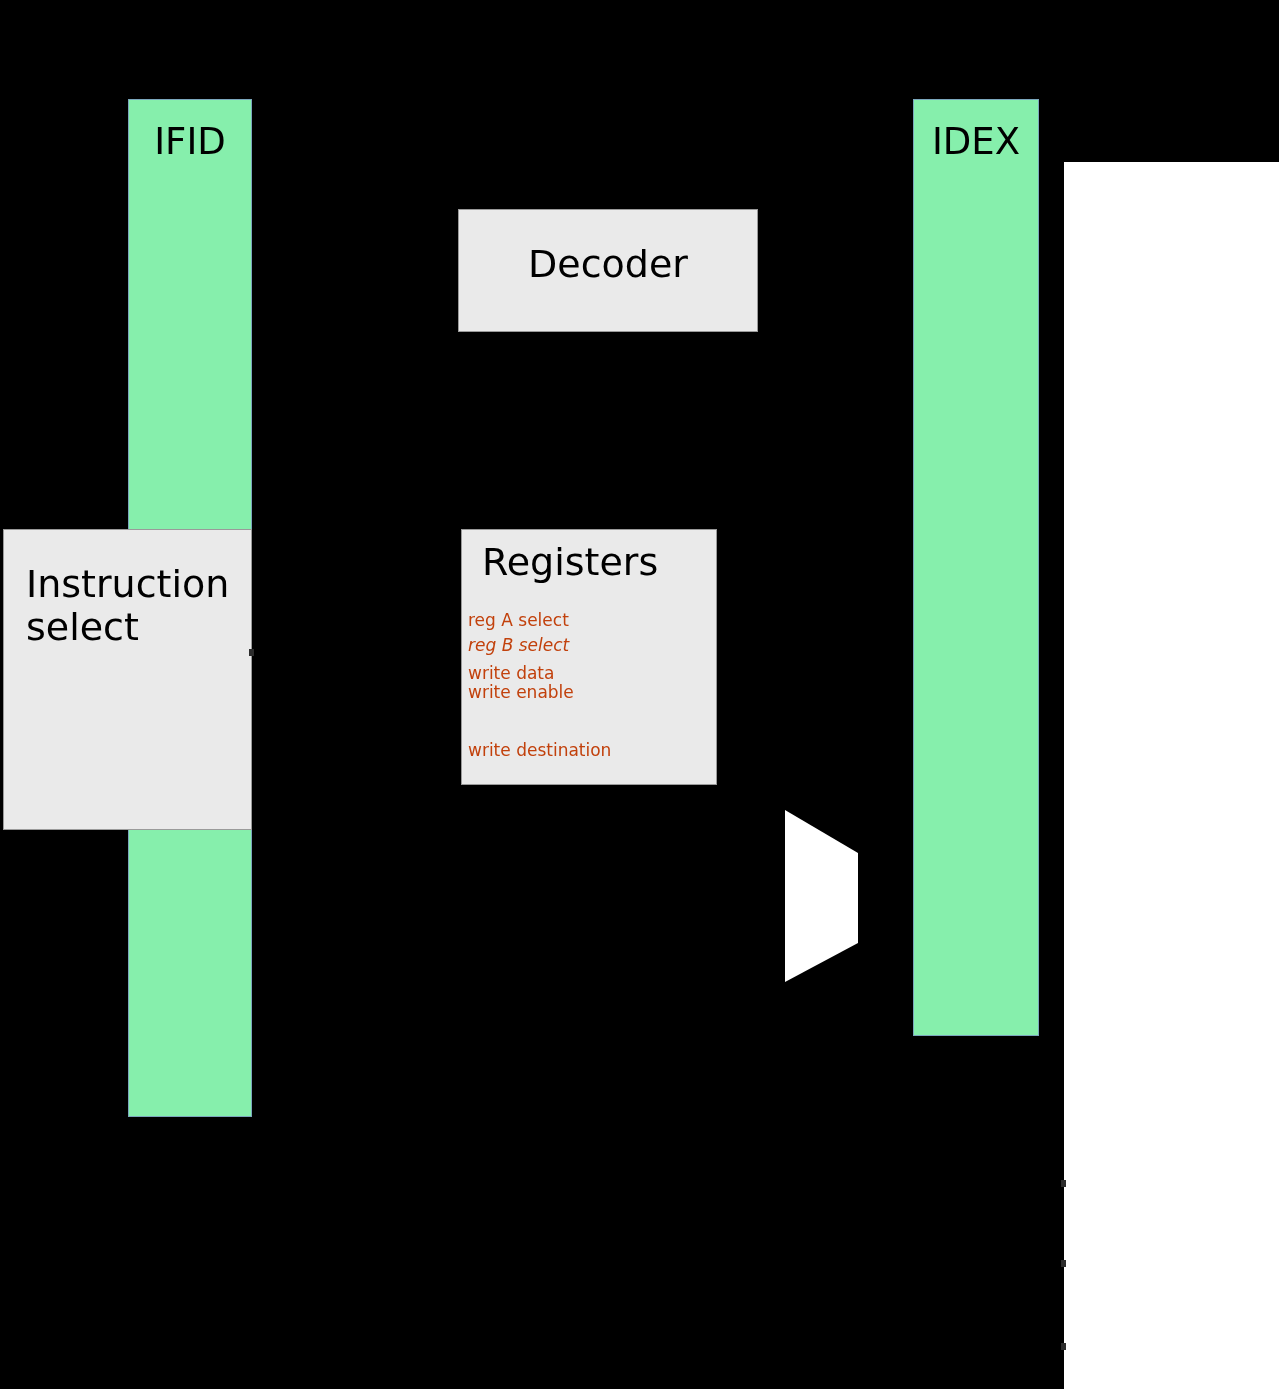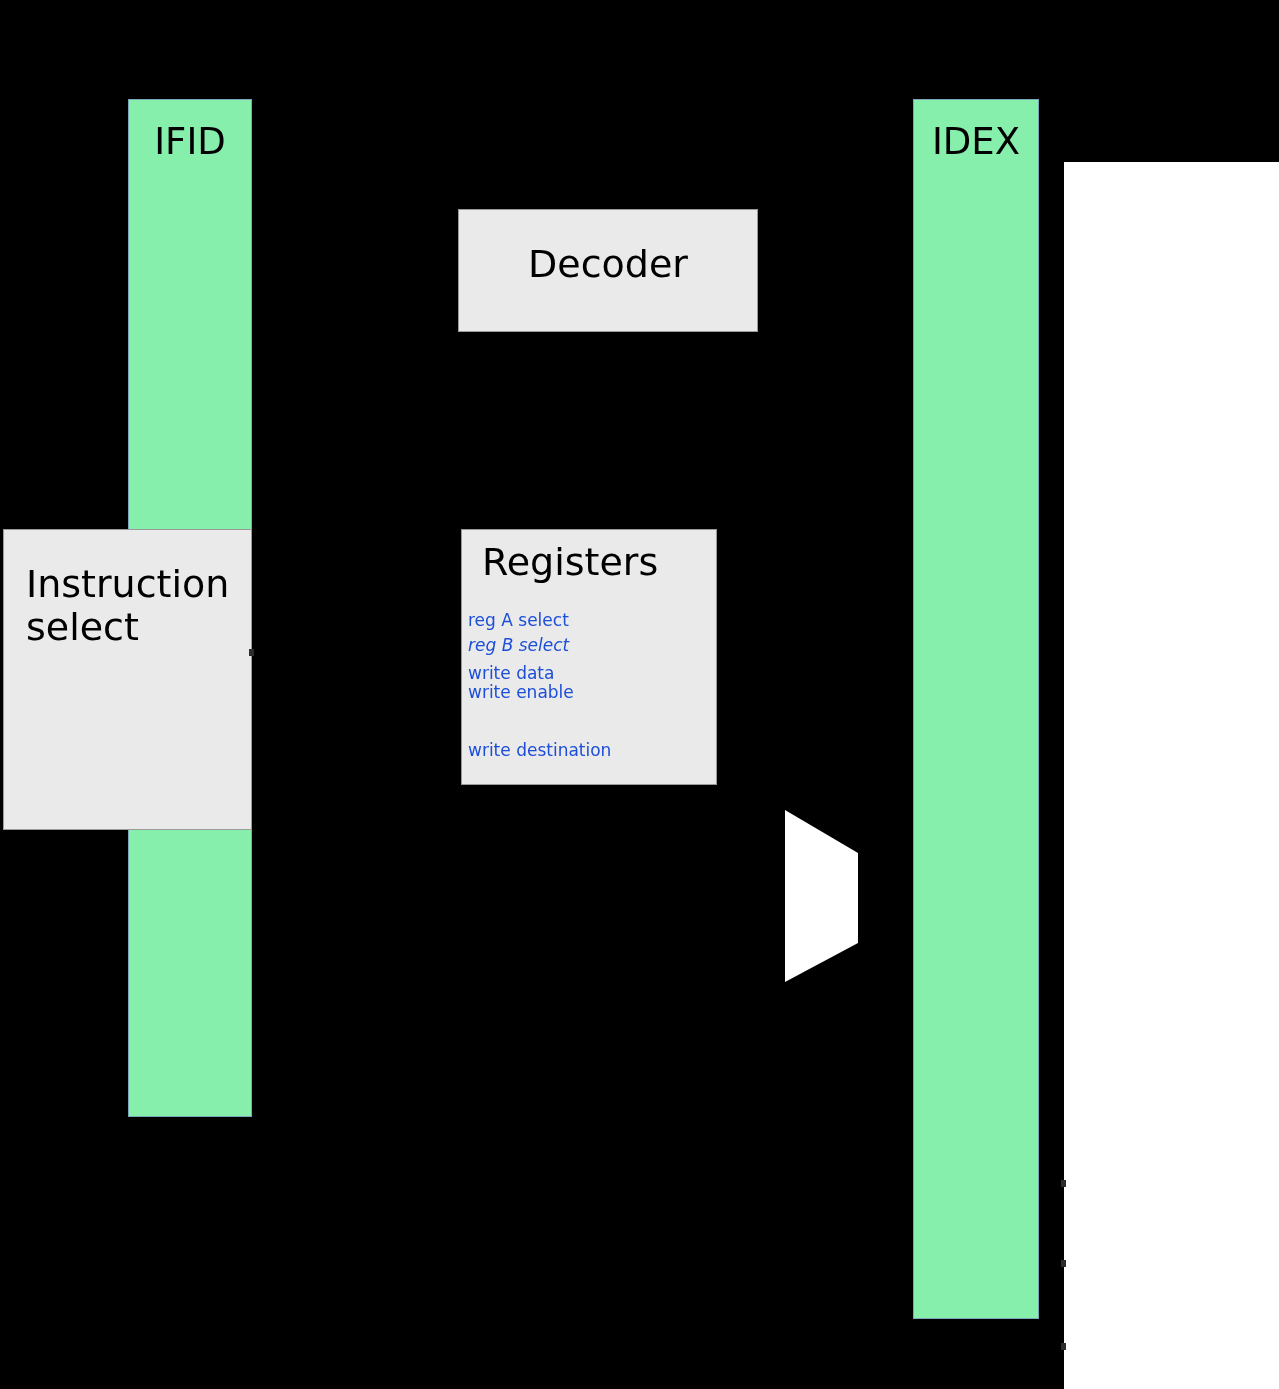--- a/index.html
+++ b/index.html
@@ -33,21 +33,21 @@
   .pipe-bar .pipe-label {
     position: absolute;
     left: 0;
     right: 0;
     text-align: center;
     color: #000000;
     font-size: 37px;
     line-height: 1;
   }
   #bar-ifid { left: 128px; top: 99px;  width: 124px; height: 1018px; }
-  #bar-idex { left: 913px; top: 99px;  width: 126px; height: 1220px; }
+  #bar-idex { left: 913px; top: 99px;  width: 126px; height: 937px; }
   #bar-ifid .pipe-label { top: 23px; }
   #bar-idex .pipe-label { top: 23px; }
 
   
   .unit-box {
     position: absolute;
     background: #eaeaea;
     border: 1px solid #9a9a9a;
     box-sizing: border-box;
     color: #000000;
@@ -86,21 +86,21 @@
     position: absolute;
     left: 6px;
     top: 82px;
     right: 4px;
   }
   .reg-port {
     position: absolute;
     left: 0;
     font-size: 17px;
     line-height: 1;
-    color: #1d4ed8;
+    color: #c2410c;
     white-space: nowrap;
   }
   .reg-port.p0 { top: 0px; }
   .reg-port.p1 { top: 25px; font-style: italic; }
   .reg-port.p2 { top: 53px; }
   .reg-port.p3 { top: 72px; }
   .reg-port.p4 { top: 106px; margin-top: 24px; }
 
   #box-immediate {
     left: 458px; top: 848px; width: 256px; height: 124px;

